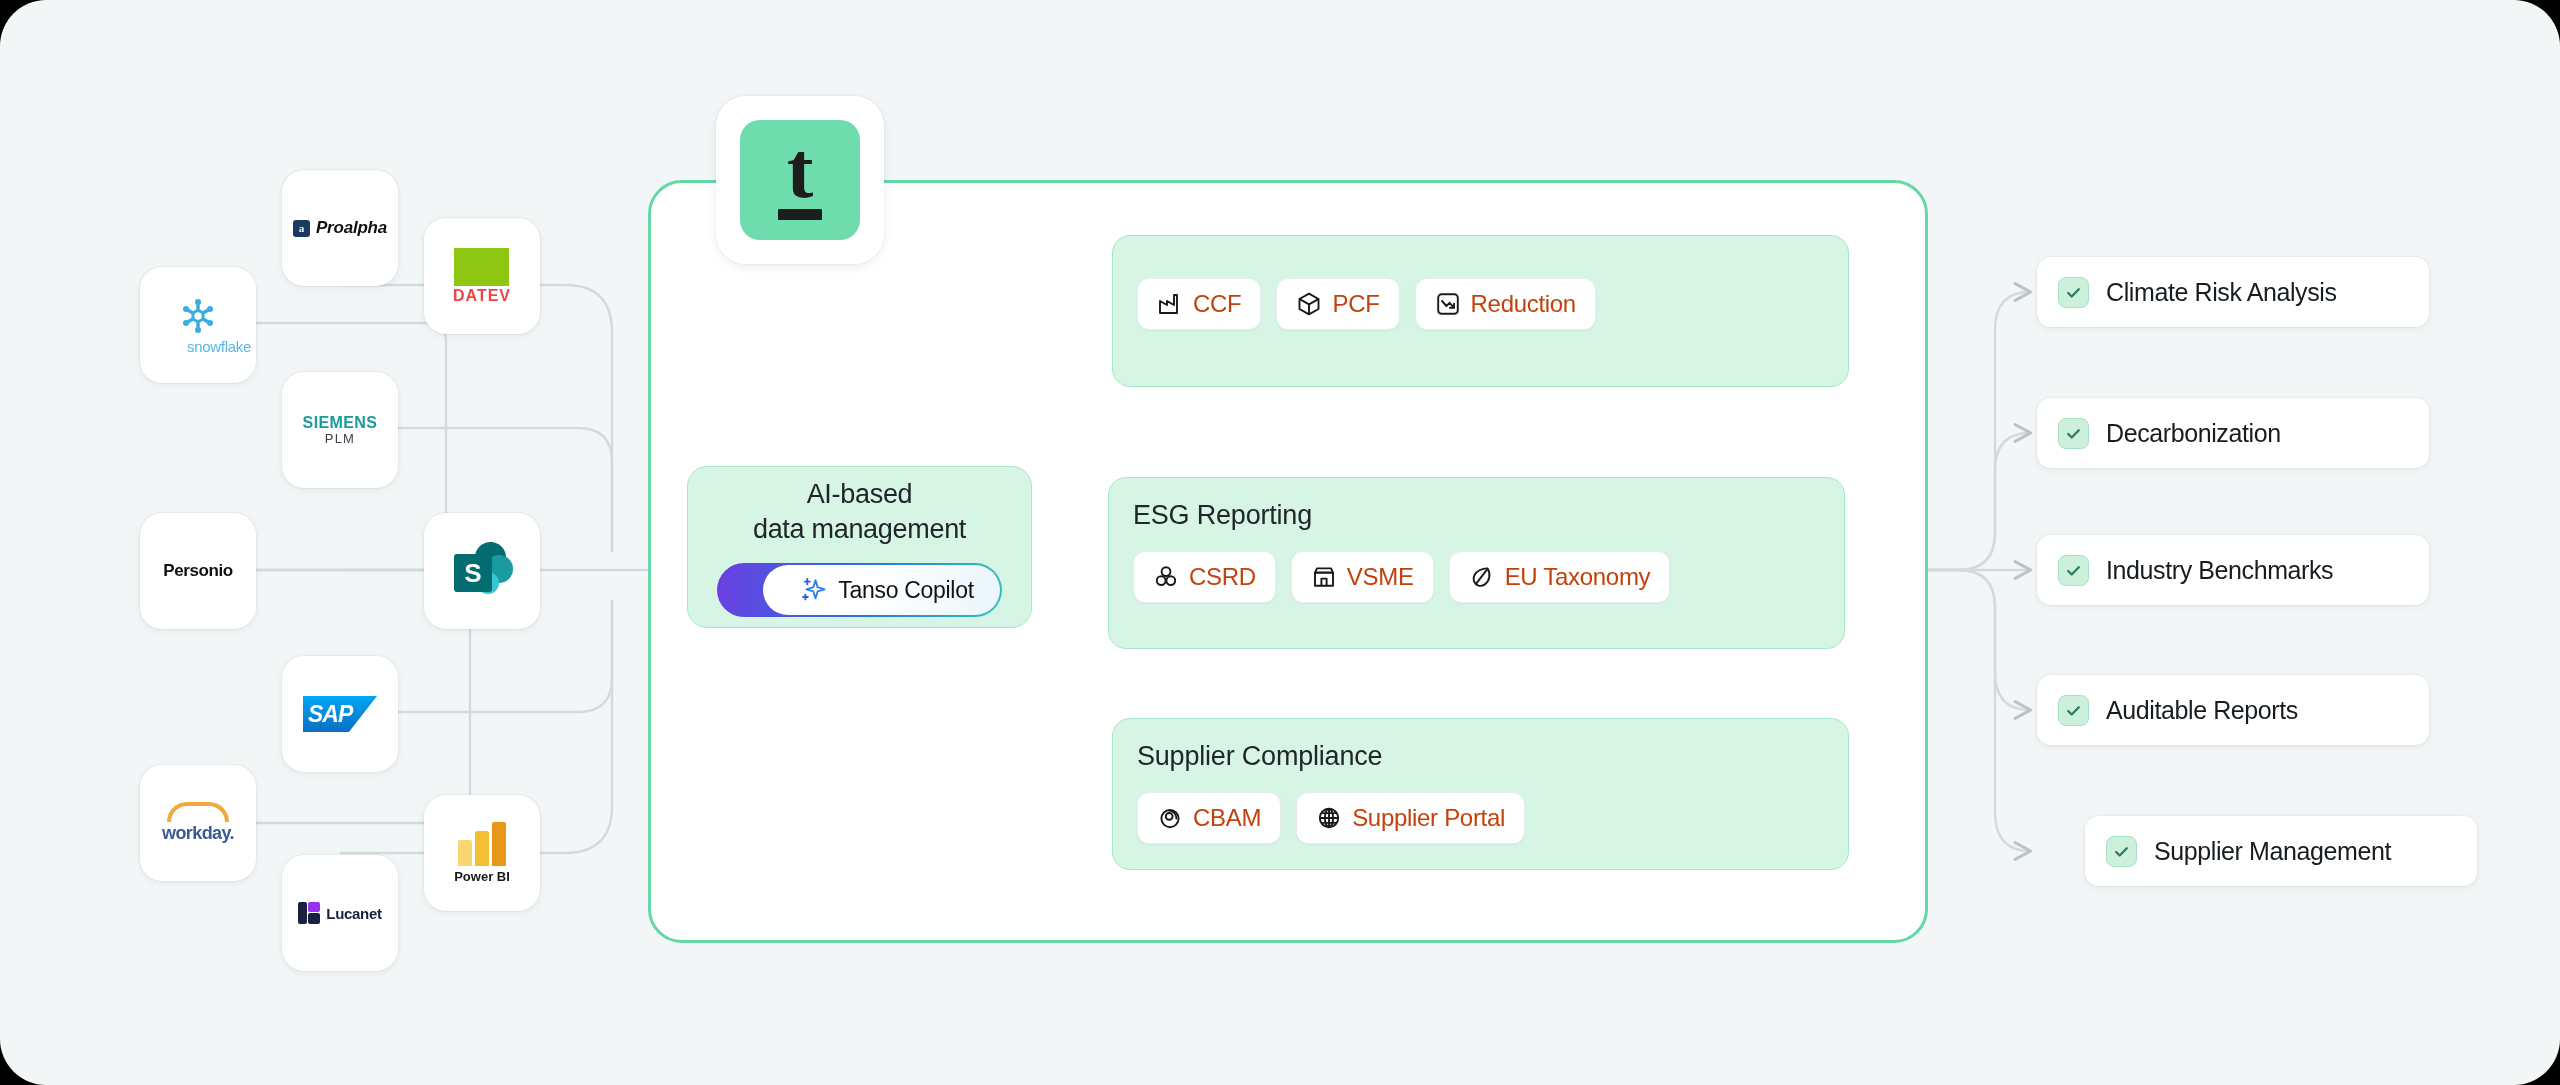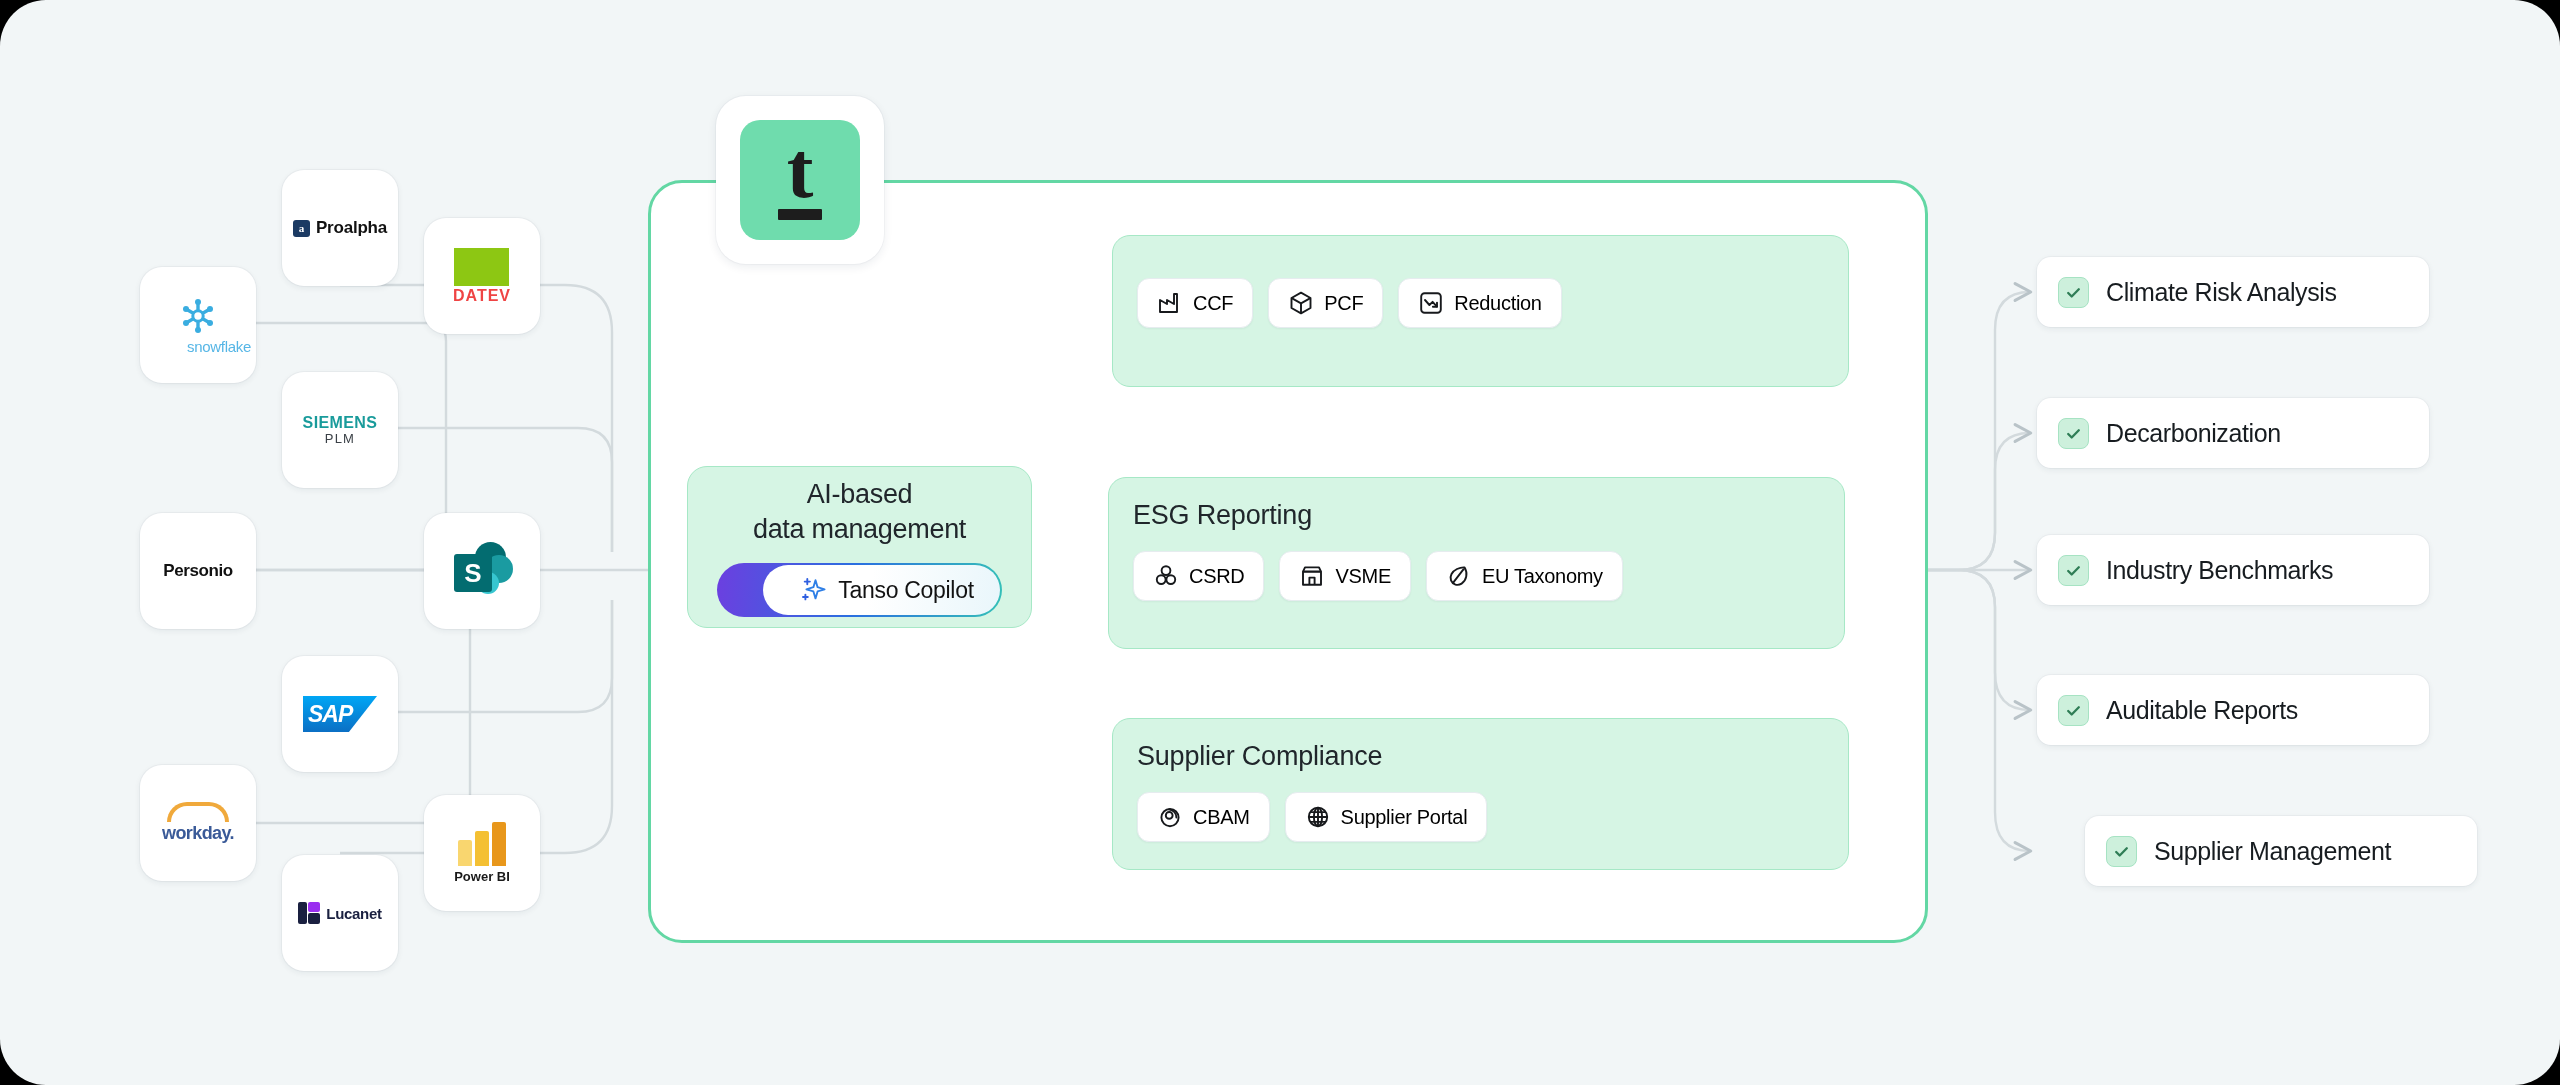--- a/index.html
+++ b/index.html
@@ -31,21 +31,21 @@
     z-index: 3;
   }
   .logo-inner { display:flex; flex-direction:column; align-items:center; justify-content:center; }
 
   
   .pa-row { display:flex; align-items:center; gap:6px; }
   .pa-badge {
     width:17px;height:17px;border-radius:3px;background:#1b3a63;color:#fff;
     font-size:11px;line-height:17px;text-align:center;font-weight:700;font-family:"Liberation Serif", serif;
   }
-  .pa-text { font-size:17px; font-weight:700; color:#111; letter-spacing:-.2px; }
+  .pa-text { font-size:17px; font-weight:700; color:#111; letter-spacing:-.2px;font-style:italic; }
 
   
   .sf-text { font-size:15px; color:#56b6e6; letter-spacing:-.3px; margin-top:2px;margin-left:42px; }
 
   
   .dv-block { width:55px; height:38px; background:#8dc713; }
   .dv-text { font-size:16px; font-weight:700; color:#ef4444; letter-spacing:1px; margin-top:1px; }
 
   
   .si-1 { font-size:16px; font-weight:700; color:#199b9b; letter-spacing:.4px; }
@@ -148,21 +148,21 @@
     position:absolute; background:#d6f5e4; border:1.5px solid #a6e8c6;
     border-radius:18px; z-index:4; padding:22px 24px 22px 24px;
   }
   .feat-title { font-size:27px; color:#20262b; letter-spacing:-.2px; }
   .chip-row { display:flex; gap:15px; margin-top:20px; }
   .chip {
     display:flex; align-items:center; gap:10px;
     background:#ffffff; border:1px solid #e6ecef; border-radius:12px;
     padding:11px 19px; box-shadow:0 1px 2px rgba(18,40,60,.05);
   }
-  .chip-label { font-size:20px; color:#000000; letter-spacing:-.3px; white-space:nowrap;}
+  .chip-label { font-size:24px; color:#c2410c; letter-spacing:-.3px; white-space:nowrap;}
   .chip svg { display:block; }
 
   
   .out-card {
     position:absolute; left:2037px;
     width:392px; height:70px;
     background:#ffffff; border-radius:14px;
     box-shadow:0 2px 6px rgba(18,40,60,.07), 0 0 0 1px rgba(18,40,60,.03);
     display:flex; align-items:center; gap:17px; padding-left:21px;
     z-index:3;

